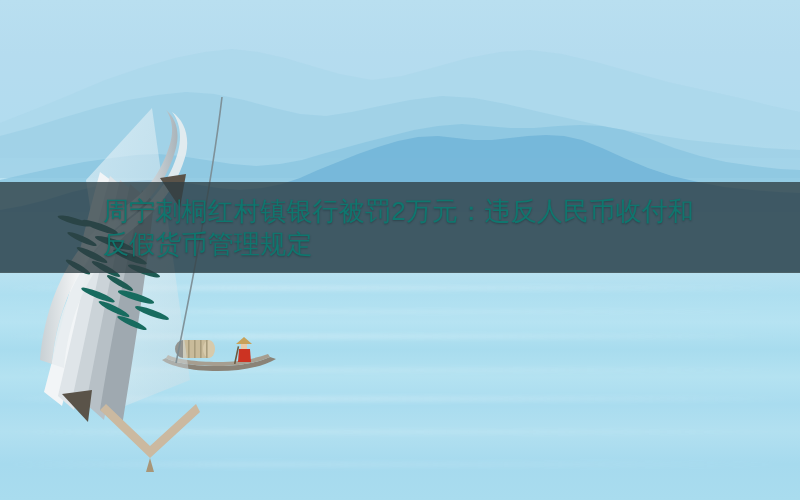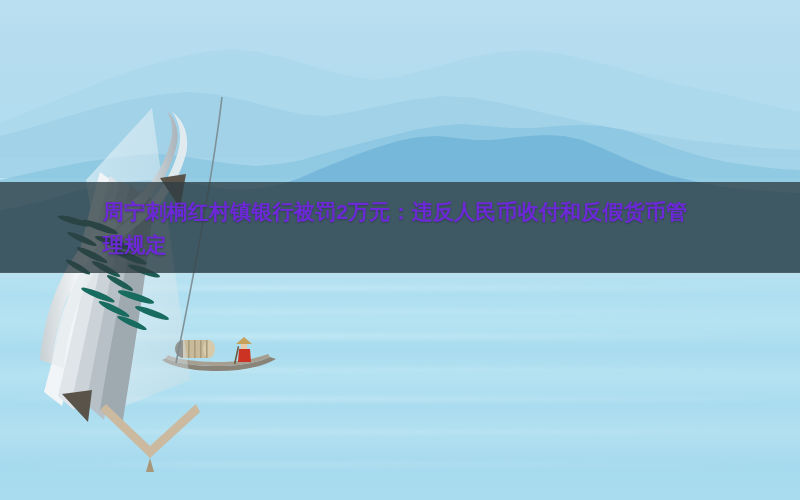--- a/index.html
+++ b/index.html
@@ -119,24 +119,24 @@
     top: 182px;
     width: 800px;
     height: 91px;
     background: rgba(46, 62, 66, 0.78);
     display: flex;
     align-items: center;
   }
   .banner-title {
     margin: 0;
     padding: 0 100px 0 103px;
-    color: #6d28d9;
-    font-size: 21px;
+    color: #0f766e;
+    font-size: 26px;
     line-height: 33px;
-    font-weight: 700;
+    font-weight: 400;
     letter-spacing: 0.2px;
     font-family: "Liberation Sans", "DejaVu Sans", sans-serif;
     text-shadow: 0 1px 2px rgba(0,0,0,0.25);
   }
 </style>
 </head>
 <body>
 
 <div class="scene">
 

